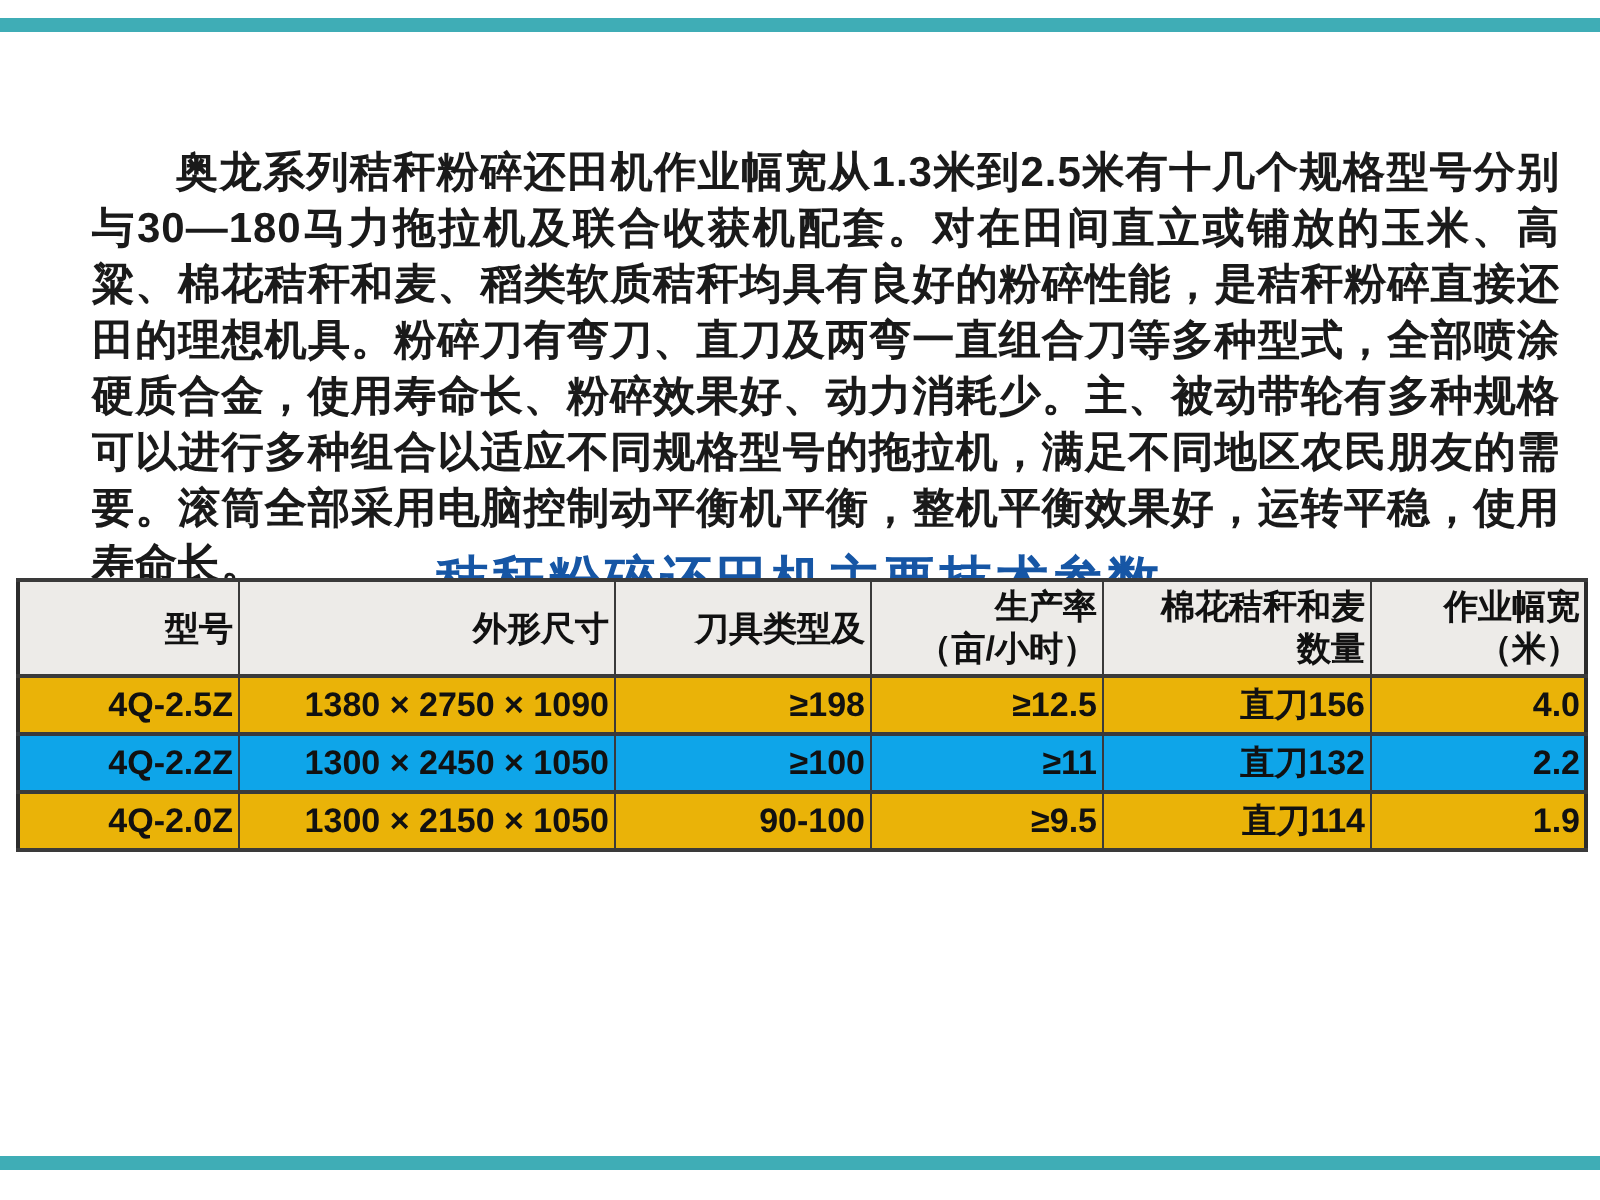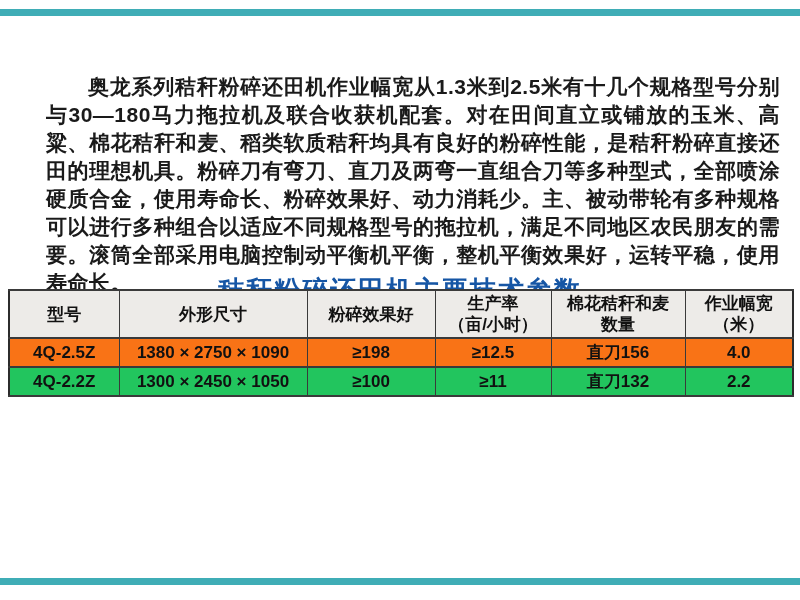--- a/index.html
+++ b/index.html
@@ -36,44 +36,44 @@
     font-size: 26px;
     letter-spacing: 2px;
     color: #1656a5;
   }
   table.params {
     position: absolute;
     top: 289px; left: 8px;
     width: 784px;
     border-collapse: collapse;
     table-layout: fixed;
-    text-align: center;
+    text-align: right;
     border: 2px solid #2c2c2c;
   }
   table.params th, table.params td {
     border: 1px solid #3a3a3a;
     border-top-width: 2px;
     border-bottom-width: 2px;
     padding: 0 2px;
     font-weight: bold;
     color: #111111;
   }
   table.params th {
     height: 46px;
     background: #edebe8;
     font-size: 17px;
     line-height: 21px;
     white-space: pre-line;
   }
   table.params td {
     height: 27px;
     font-size: 17px;
-    background: #f97316;
+    background: #eab308;
   }
-  table.params tr.alt td { background: #22c55e; }
+  table.params tr.alt td { background: #0ea5e9; }
 </style>
 </head>
 <body>
 
 <div class="accent-bar top"></div>
 
 <p class="intro">奥龙系列秸秆粉碎还田机作业幅宽从1.3米到2.5米有十几个规格型号分别与30—180马力拖拉机及联合收获机配套。对在田间直立或铺放的玉米、高粱、棉花秸秆和麦、稻类软质秸秆均具有良好的粉碎性能，是秸秆粉碎直接还田的理想机具。粉碎刀有弯刀、直刀及两弯一直组合刀等多种型式，全部喷涂硬质合金，使用寿命长、粉碎效果好、动力消耗少。主、被动带轮有多种规格可以进行多种组合以适应不同规格型号的拖拉机，满足不同地区农民朋友的需要。滚筒全部采用电脑控制动平衡机平衡，整机平衡效果好，运转平稳，使用寿命长。</p>
 
 <h2 class="table-title">秸秆粉碎还田机主要技术参数</h2>
 
@@ -83,21 +83,21 @@
       <col style="width:188px">
       <col style="width:128px">
     <col style="width:116px">
       <col style="width:134px">
       <col style="width:108px">
   </colgroup>
   <thead>
     <tr>
       <th>型号</th>
       <th>外形尺寸</th>
-      <th>粉碎效果好</th>
+      <th>刀具类型及</th>
       <th>生产率
 （亩/小时）</th>
       <th>棉花秸秆和麦
 数量</th>
       <th>作业幅宽
 （米）</th>
     </tr>
   </thead>
   <tbody>
     <tr>
@@ -109,16 +109,24 @@
       <td>4.0</td>
     </tr>
     <tr class="alt">
       <td>4Q-2.2Z</td>
       <td>1300 × 2450 × 1050</td>
       <td>≥100</td>
       <td>≥11</td>
       <td>直刀132</td>
       <td>2.2</td>
     </tr>
+    <tr>
+      <td>4Q-2.0Z</td>
+      <td>1300 × 2150 × 1050</td>
+      <td>90-100</td>
+      <td>≥9.5</td>
+      <td>直刀114</td>
+      <td>1.9</td>
+    </tr>
   </tbody>
 </table>
 
 <div class="accent-bar bottom"></div>
 
 </body></html>

